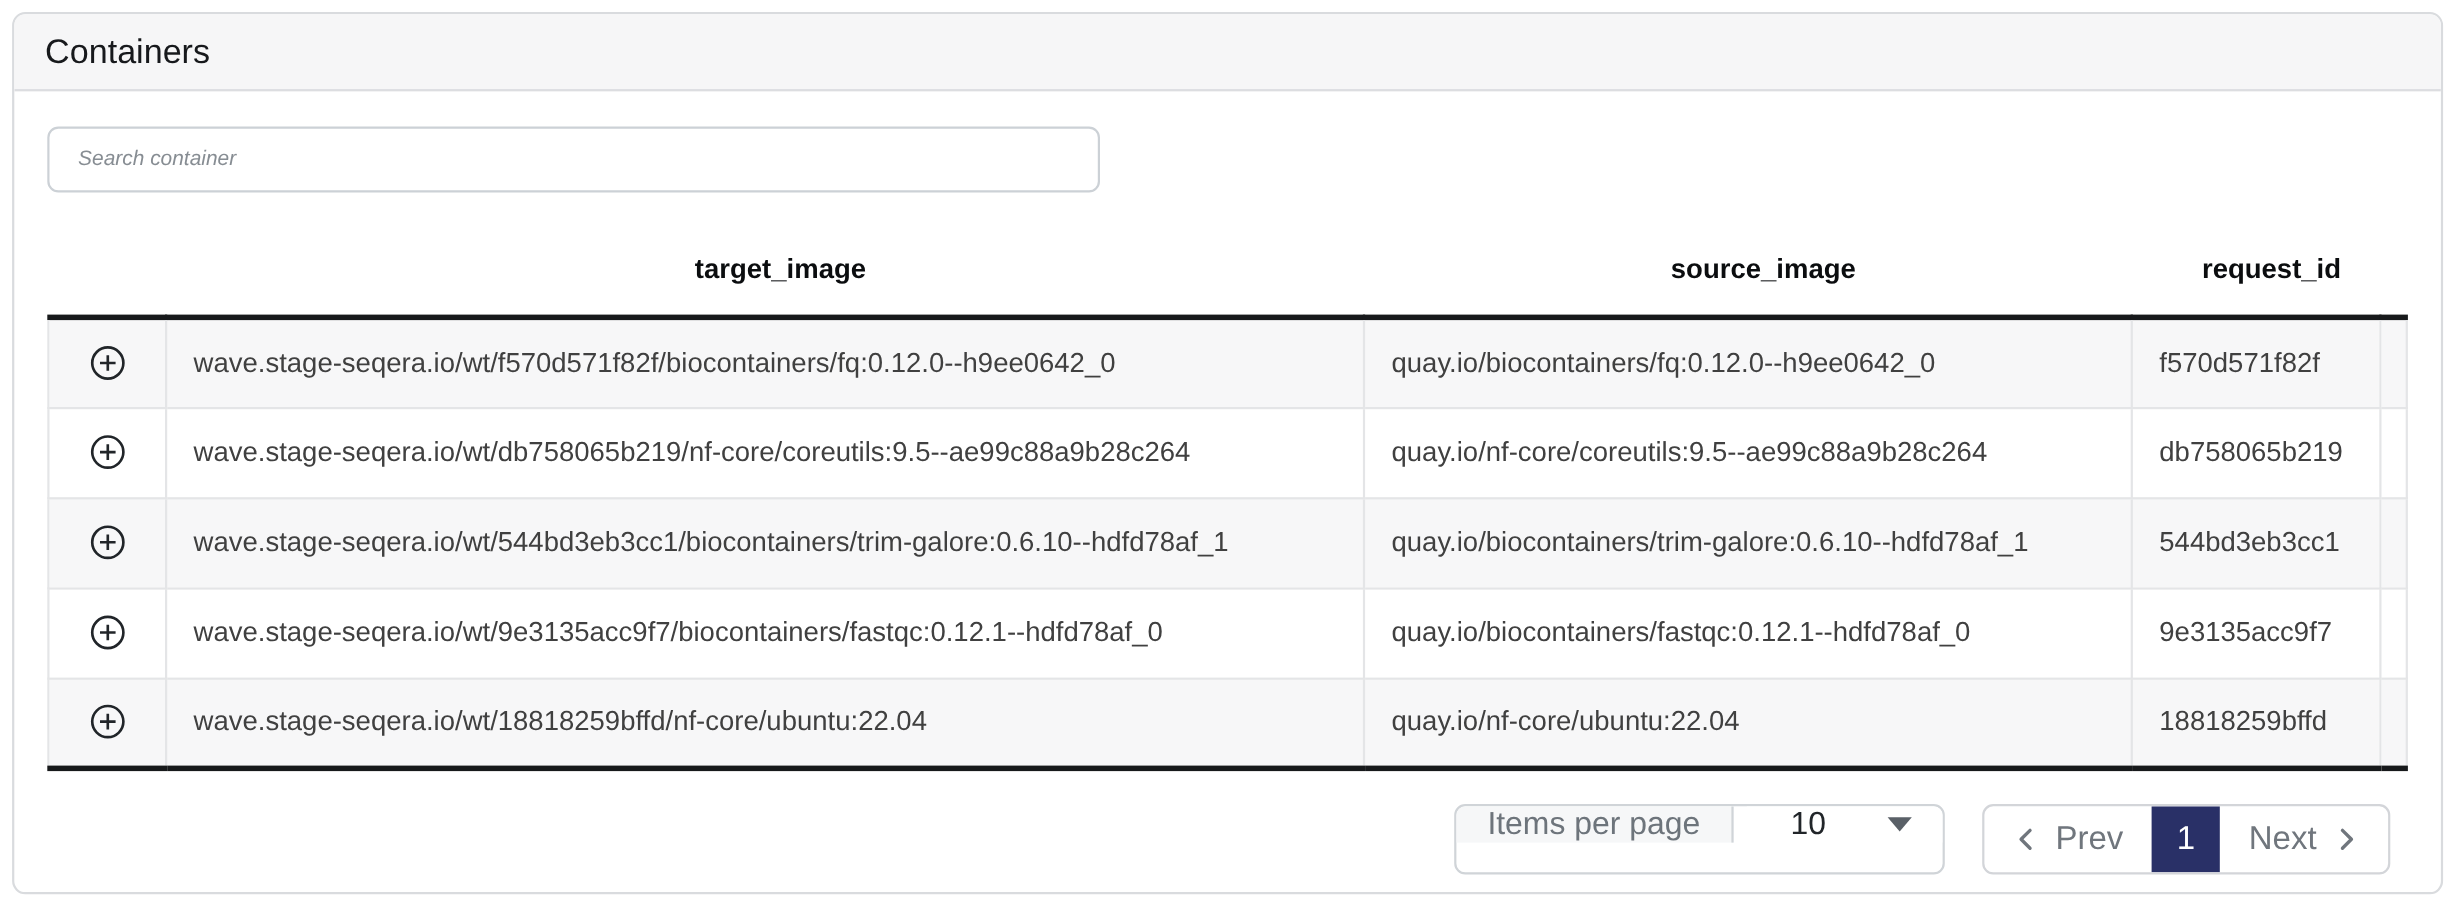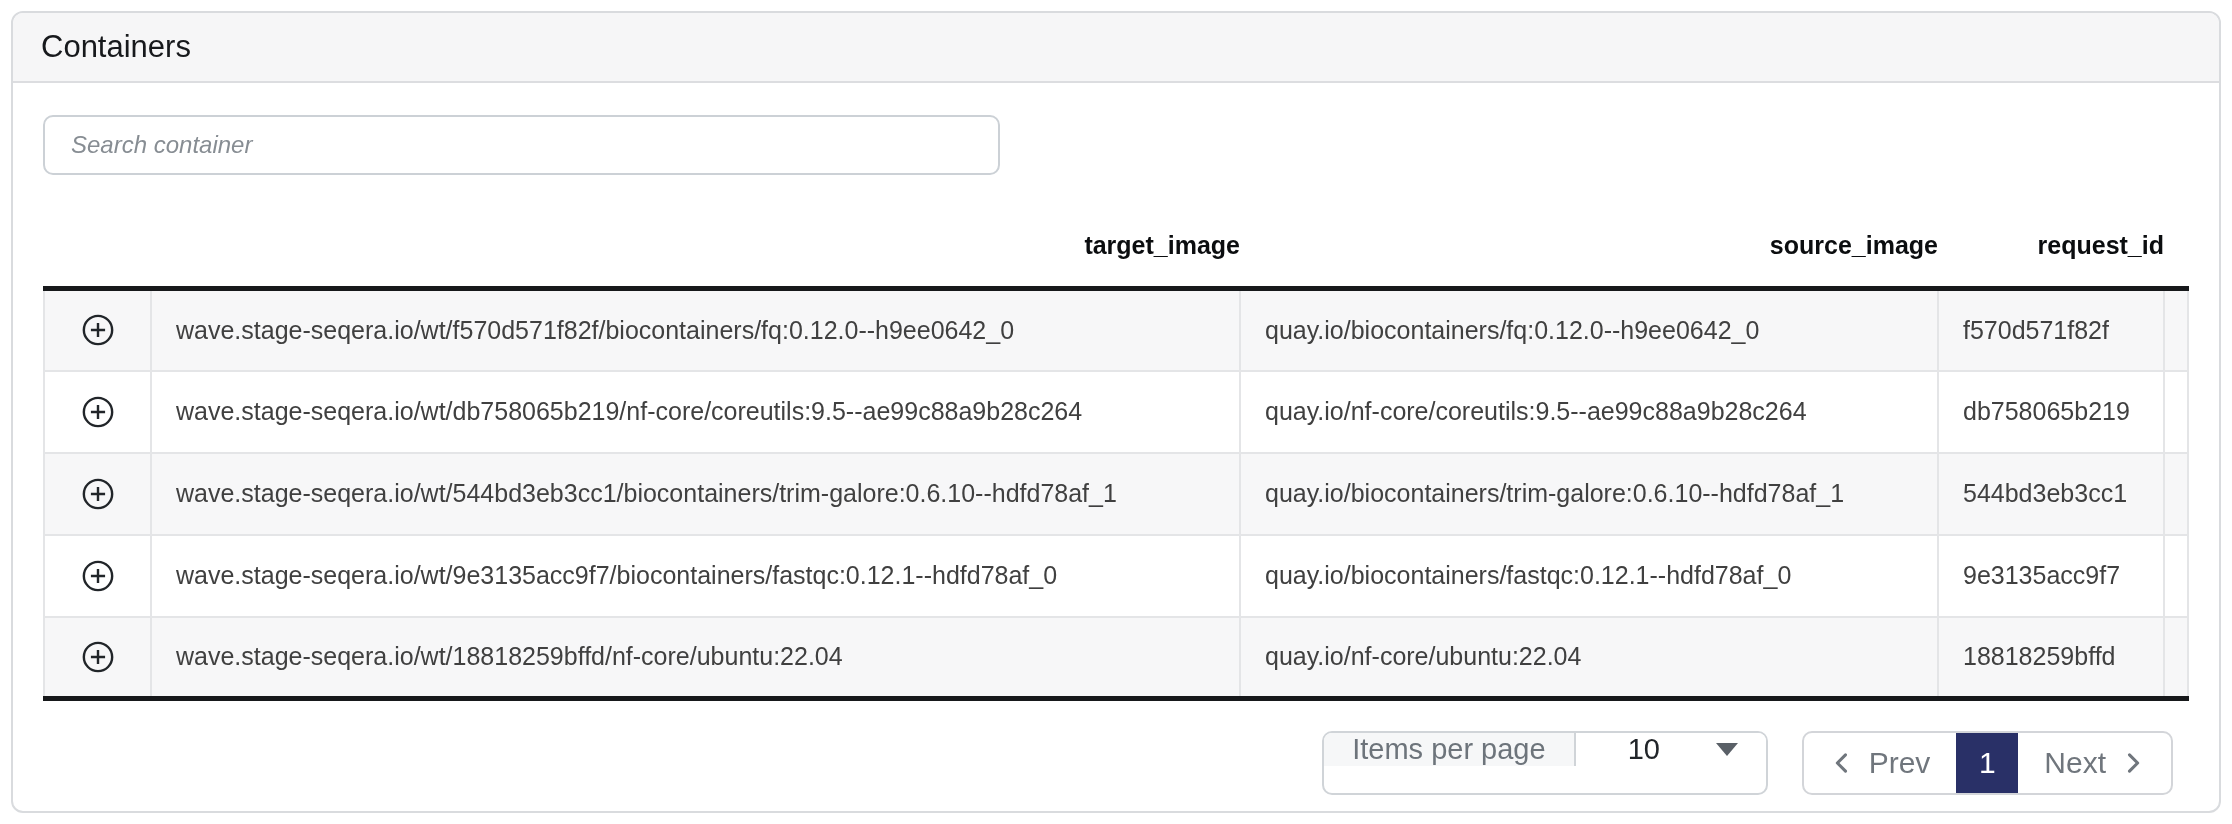--- a/index.html
+++ b/index.html
@@ -13,34 +13,34 @@
   .card-header {
     height:70px; flex:0 0 70px; background:#f6f6f7;
     border-bottom:2px solid #dcdde0;
     display:flex; align-items:center; padding:0 28px;
   }
   .card-title { font-size:31px; color:#17191c; }
   .card-body { flex:1; padding:32px 30px 0 30px; display:flex; flex-direction:column; }
 
   .search-input {
     width:957px; height:60px; border:2px solid #ccd1d6; border-radius:10px;
-    padding:0 26px; font-size:24px; font-style:normal; color:#212529;
+    padding:0 26px; font-size:19px; font-style:normal; color:#212529;
     font-family:"Liberation Sans", sans-serif; outline:none; background:#fff;
   }
   .search-input::placeholder { color:#878d93; font-style:italic; }
 
   .table-wrap { margin-top:28px; }
   table { width:100%; border-collapse:collapse; table-layout:fixed; }
   col.c-expand { width:107px; }
   col.c-source { width:698px; }
   col.c-request { width:226px; }
   col.c-blank { width:24px; }
 
   thead th {
-    text-align:right; font-size:25px; font-weight:bold; color:#0b0d0f;
+    text-align:center; font-size:25px; font-weight:bold; color:#0b0d0f;
     padding:28px 0 26px 28px;
   }
   thead tr { border-bottom:5px solid #17191b; }
 
   tbody td {
     height:82px; font-size:25px; color:#404040;
     padding:0 18px 0 24px; border:2px solid #e4e5e7;
     overflow:hidden; white-space:nowrap; text-overflow:ellipsis;
     background:#ffffff;
   }

